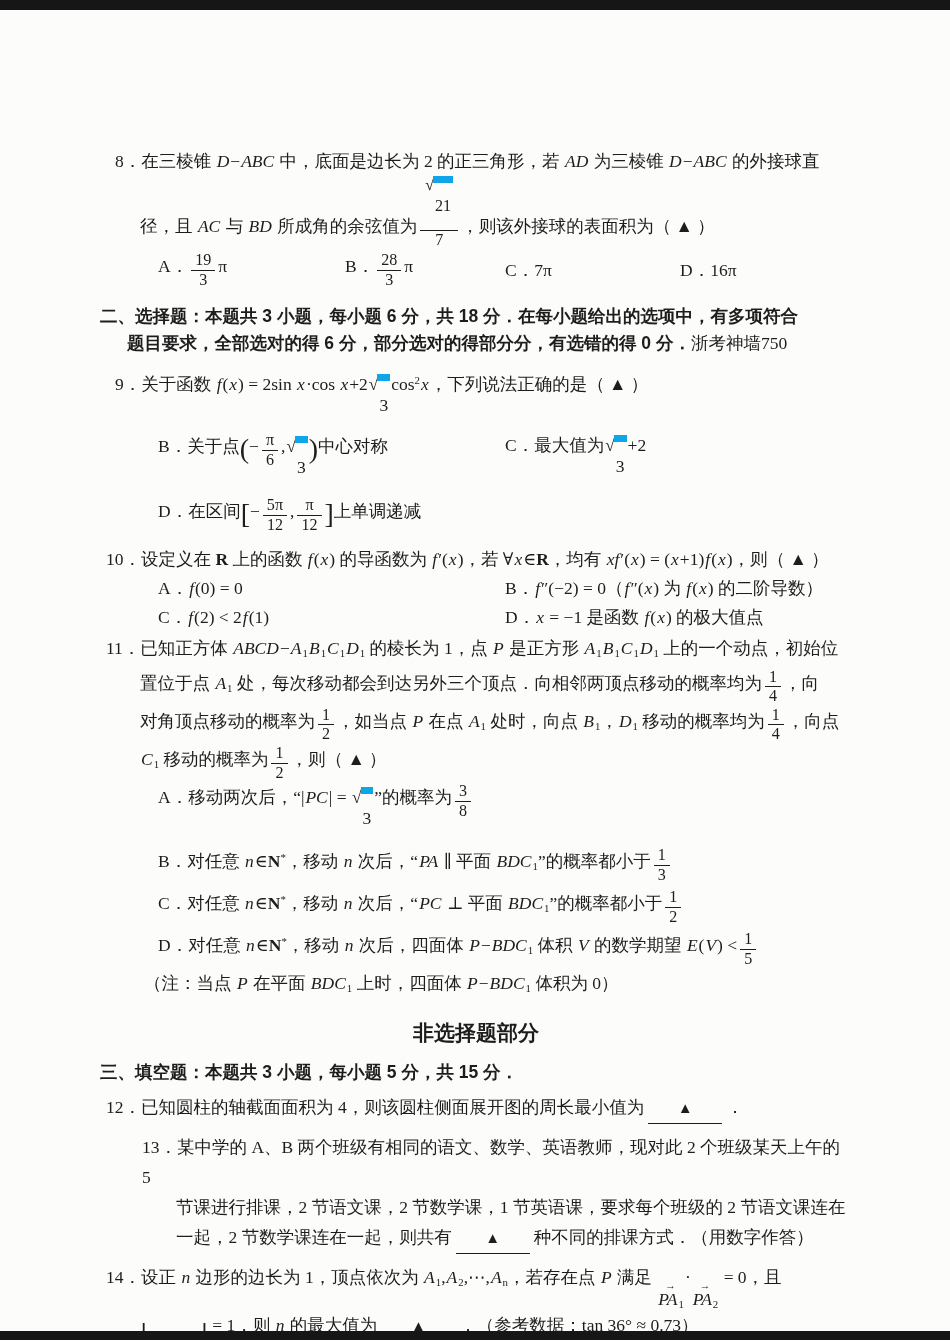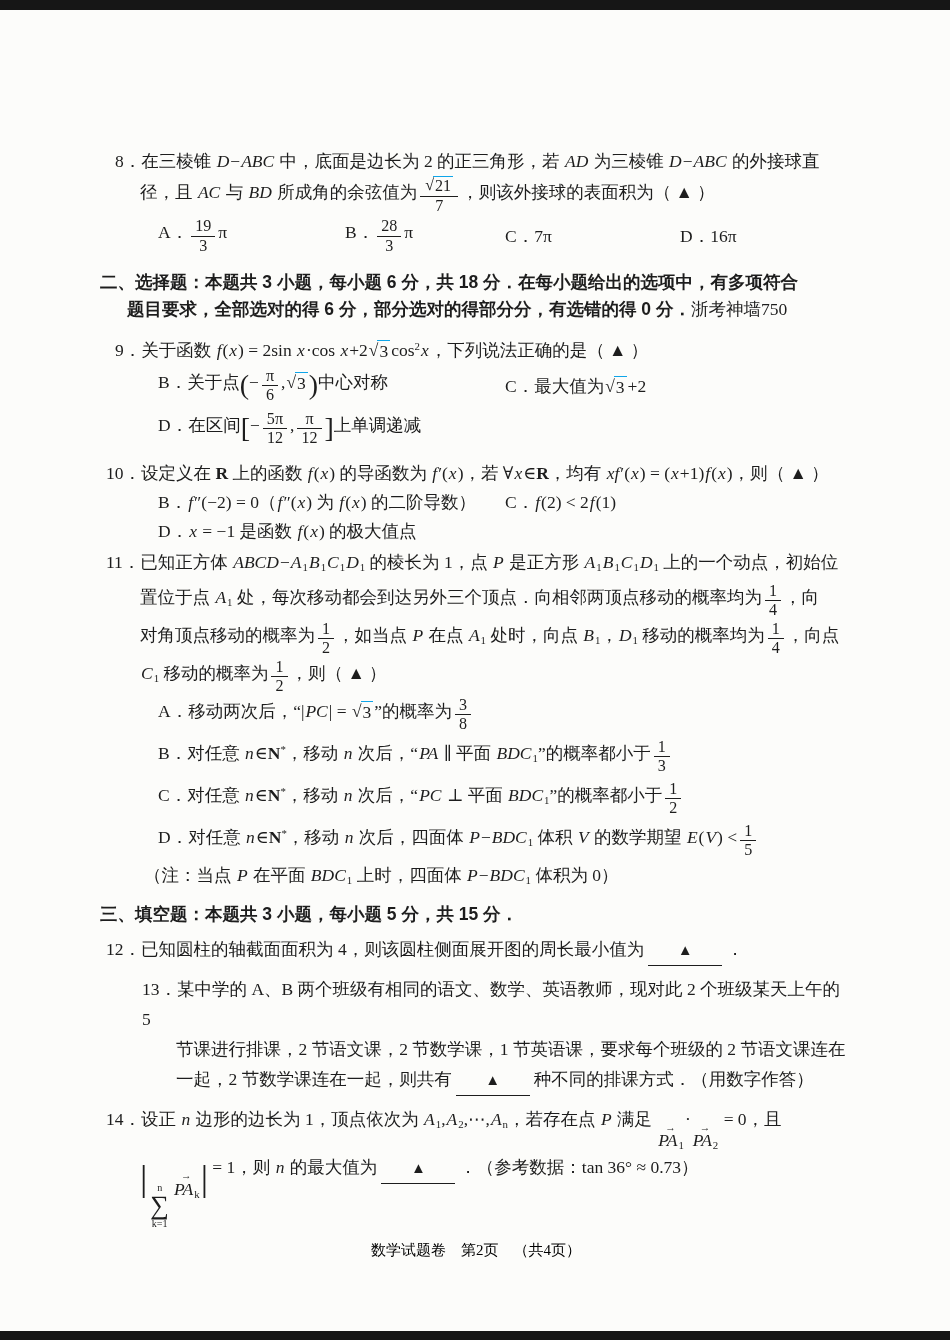--- a/index.html
+++ b/index.html
@@ -52,21 +52,21 @@
   .mbf { font-weight:700; }
   sub { font-size:0.62em; vertical-align:-0.25em; }
   sup { font-size:0.62em; vertical-align:0.55em; }
 
   .frac { display:inline-block; vertical-align:-0.78em; text-align:center; line-height:1.15; font-size:0.92em; margin:0 3px; }
   .frac .num { display:block; border-bottom:1px solid #1d1d1d; padding:0 4px; }
   .frac .den { display:block; padding:0 4px; }
 
   .sqrt { display:inline-flex; align-items:flex-start; margin:0 1px; }
   .sqrt .rad  { line-height:1.15; }
-  .sqrt .vinc { border-top:1px solid #0ea5e9; line-height:1.15; padding:0 2px; margin-left:-1px; }
+  .sqrt .vinc { border-top:7px solid #0ea5e9; line-height:1.15; padding:14px 2px; margin-left:-1px; }
 
   .vec { display:inline-flex; flex-direction:column; align-items:center; vertical-align:-0.35em; line-height:1; margin:0 1px; }
   .vec .varr  { font-size:0.6em; line-height:0.55; }
   .vec .vbody { line-height:1.15; }
 
   .sum { display:inline-flex; flex-direction:column; align-items:center; vertical-align:-1.05em; line-height:1; margin:0 3px; }
   .sum .slim { font-size:0.58em; line-height:1.05; }
   .sum .sig  { font-size:1.5em; line-height:0.95; }
 
   .bigd { font-size:1.6em; vertical-align:-0.2em; line-height:1; }
@@ -115,20 +115,21 @@
               <span class="rad">√</span>
               <span class="vinc">3</span>
             </span>+2</span>
         <span>D．在区间<span class="bigd">[</span>−<span class="frac"><span class="num">5π</span><span class="den">12</span></span>,<span class="frac"><span class="num">π</span><span class="den">12</span></span><span class="bigd">]</span>上单调递减</span>
       </div>
     </div>
 
     <div class="q10">
       <div class="line first2">10．设定义在 <span class="mbf">R</span> 上的函数 <span class="mi">f</span>(<span class="mi">x</span>) 的导函数为 <span class="mi">f</span>′(<span class="mi">x</span>)，若 ∀<span class="mi">x</span>∈<span class="mbf">R</span>，均有 <span class="mi">xf</span>′(<span class="mi">x</span>) = (<span class="mi">x</span>+1)<span class="mi">f</span>(<span class="mi">x</span>)，则（ ▲ ）</div>
       <div class="optgrid">
+        <span>A．<span class="mi">f</span>(0) = 0</span>
         <span>B．<span class="mi">f</span>″(−2) = 0（<span class="mi">f</span>″(<span class="mi">x</span>) 为 <span class="mi">f</span>(<span class="mi">x</span>) 的二阶导数）</span>
         <span>C．<span class="mi">f</span>(2) &lt; 2<span class="mi">f</span>(1)</span>
         <span>D．<span class="mi">x</span> = −1 是函数 <span class="mi">f</span>(<span class="mi">x</span>) 的极大值点</span>
       </div>
     </div>
 
     <div class="q11">
       <div class="line first2">11．已知正方体 <span class="mi">ABCD</span>−<span class="mi">A</span><sub>1</sub><span class="mi">B</span><sub>1</sub><span class="mi">C</span><sub>1</sub><span class="mi">D</span><sub>1</sub> 的棱长为 1，点 <span class="mi">P</span> 是正方形 <span class="mi">A</span><sub>1</sub><span class="mi">B</span><sub>1</sub><span class="mi">C</span><sub>1</sub><span class="mi">D</span><sub>1</sub> 上的一个动点，初始位</div>
       <div class="line cont">置位于点 <span class="mi">A</span><sub>1</sub> 处，每次移动都会到达另外三个顶点．向相邻两顶点移动的概率均为<span class="frac"><span class="num">1</span><span class="den">4</span></span>，向</div>
       <div class="line cont">对角顶点移动的概率为<span class="frac"><span class="num">1</span><span class="den">2</span></span>，如当点 <span class="mi">P</span> 在点 <span class="mi">A</span><sub>1</sub> 处时，向点 <span class="mi">B</span><sub>1</sub>，<span class="mi">D</span><sub>1</sub> 移动的概率均为<span class="frac"><span class="num">1</span><span class="den">4</span></span>，向点</div>
@@ -136,20 +137,21 @@
       <div class="optline">A．移动两次后，“|<span class="mi">PC</span>| = <span class="sqrt">
             <span class="rad">√</span>
             <span class="vinc">3</span>
           </span>”的概率为<span class="frac"><span class="num">3</span><span class="den">8</span></span></div>
       <div class="optline">B．对任意 <span class="mi">n</span>∈<span class="mbf">N</span><sup>*</sup>，移动 <span class="mi">n</span> 次后，“<span class="mi">PA</span> ∥ 平面 <span class="mi">BDC</span><sub>1</sub>”的概率都小于<span class="frac"><span class="num">1</span><span class="den">3</span></span></div>
       <div class="optline">C．对任意 <span class="mi">n</span>∈<span class="mbf">N</span><sup>*</sup>，移动 <span class="mi">n</span> 次后，“<span class="mi">PC</span> ⊥ 平面 <span class="mi">BDC</span><sub>1</sub>”的概率都小于<span class="frac"><span class="num">1</span><span class="den">2</span></span></div>
       <div class="optline">D．对任意 <span class="mi">n</span>∈<span class="mbf">N</span><sup>*</sup>，移动 <span class="mi">n</span> 次后，四面体 <span class="mi">P</span>−<span class="mi">BDC</span><sub>1</sub> 体积 <span class="mi">V</span> 的数学期望 <span class="mi">E</span>(<span class="mi">V</span>) &lt;<span class="frac"><span class="num">1</span><span class="den">5</span></span></div>
       <div class="noteline">（注：当点 <span class="mi">P</span> 在平面 <span class="mi">BDC</span><sub>1</sub> 上时，四面体 <span class="mi">P</span>−<span class="mi">BDC</span><sub>1</sub> 体积为 0）</div>
     </div>
 
+    <div class="center-title">非选择题部分</div>
 
     <div class="sec-head" style="margin-bottom:6px;">
       <div class="line">三、填空题：本题共 3 小题，每小题 5 分，共 15 分．</div>
     </div>
 
     <div class="q12">
       <div class="line first2">12．已知圆柱的轴截面面积为 4，则该圆柱侧面展开图的周长最小值为<span class="blank">▲</span>．</div>
     </div>
 
     <div class="q13">

